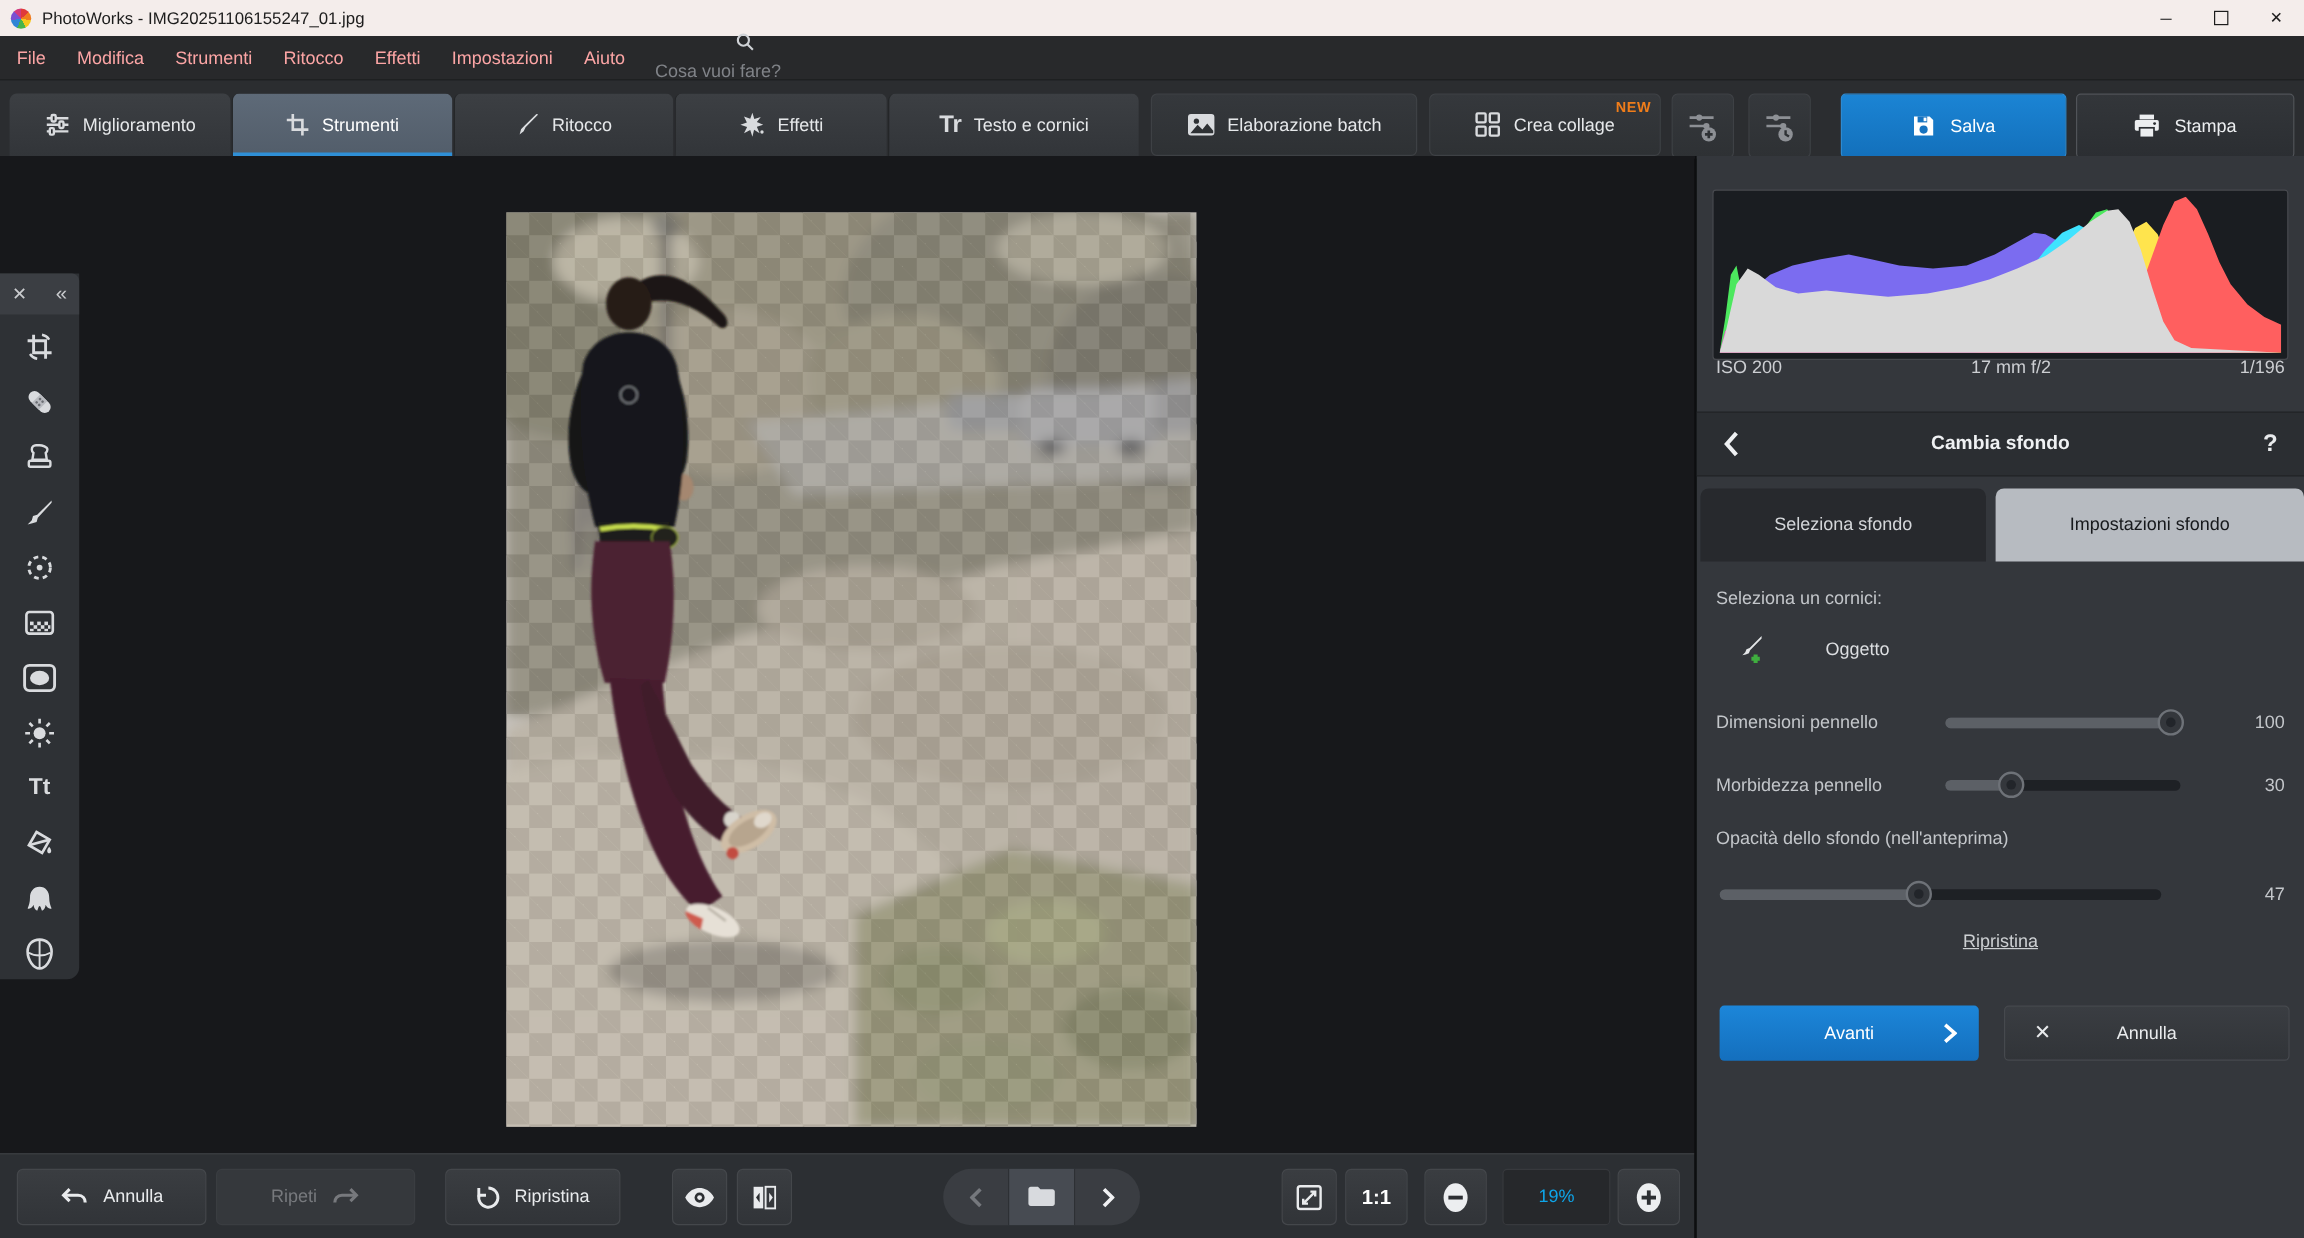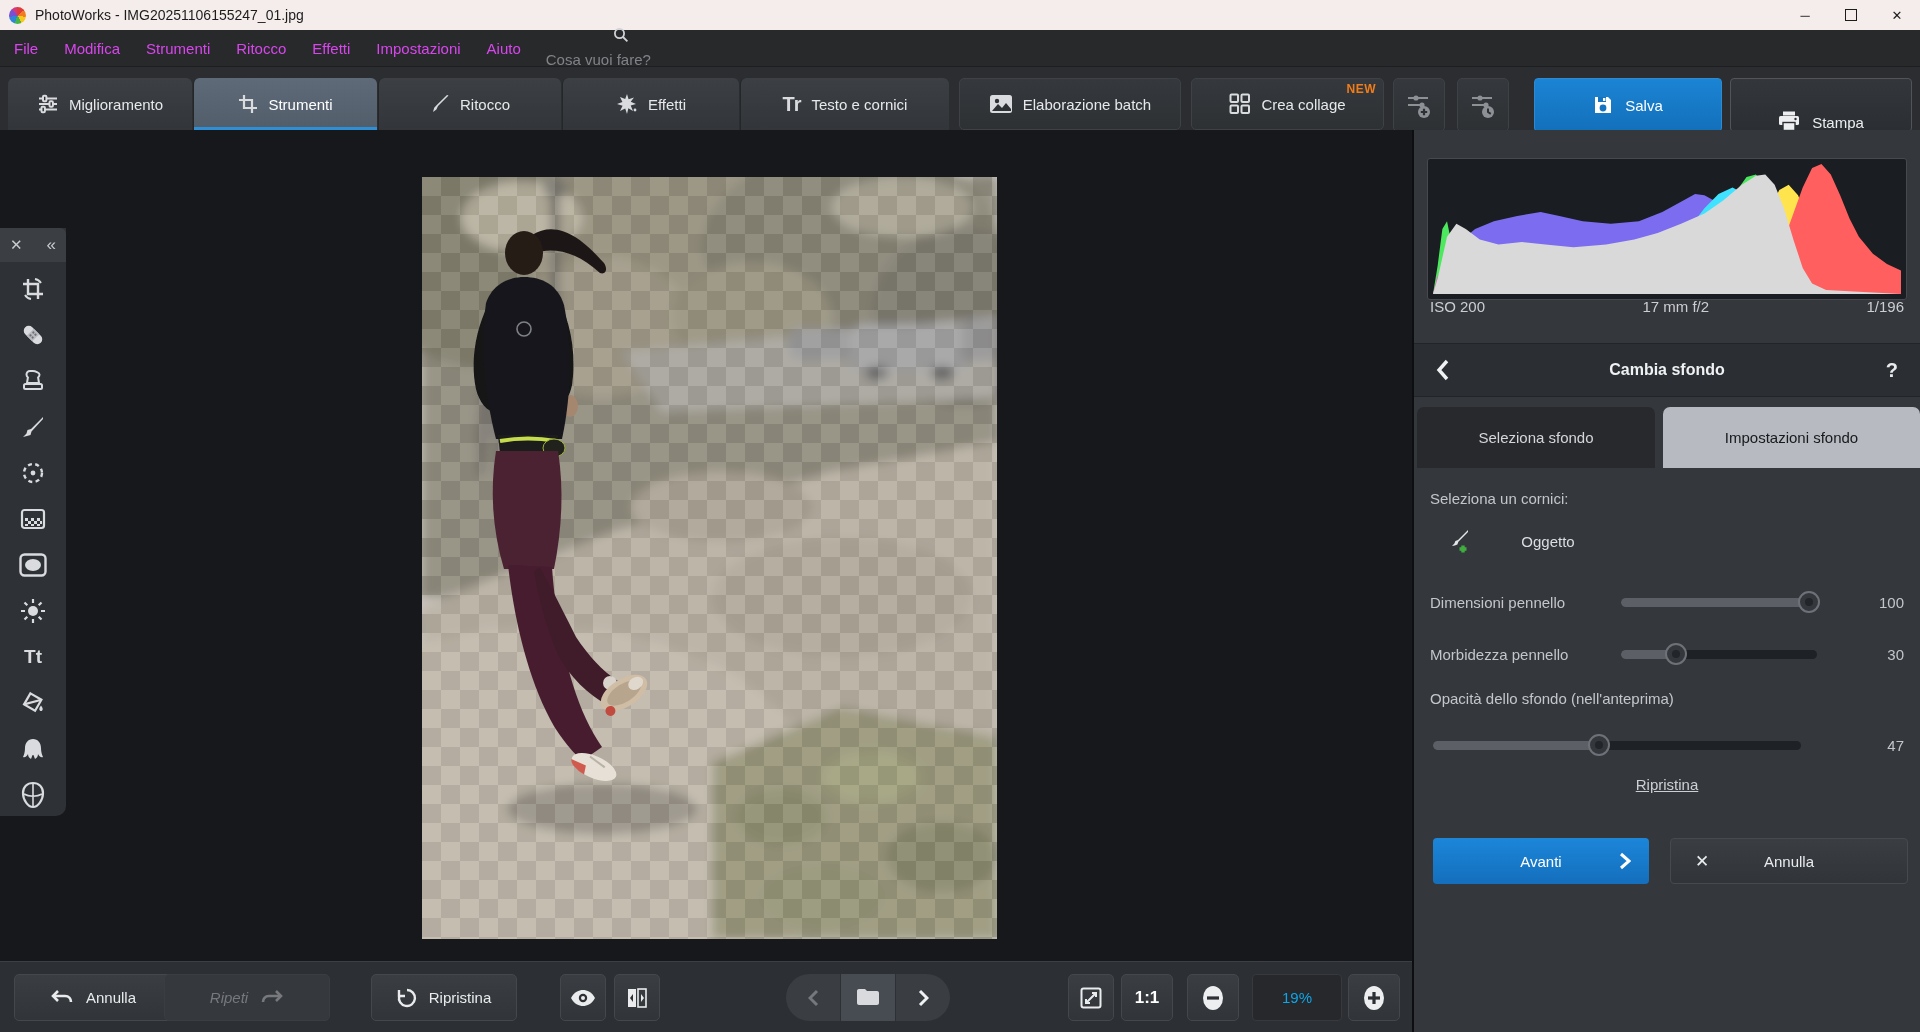--- a/index.html
+++ b/index.html
@@ -14,42 +14,42 @@
   .logo{width:17px;height:17px;border-radius:50%;margin:0 9px 0 9px;
         background:conic-gradient(#e03a3a 0 14%,#f07c1f 14% 28%,#f4c81d 28% 42%,#47b44a 42% 56%,#2f86d6 56% 72%,#7a4fd1 72% 88%,#d13a7e 88% 100%);}
   .title-text{font-size:14px;color:#1c1c1c;}
   .win-controls{margin-left:auto;display:flex;height:30px;}
   .win-btn{width:46px;height:30px;display:flex;align-items:center;justify-content:center;color:#1c1c1c;font-size:13px;}
   .max-box{width:10px;height:10px;border:1.2px solid #1c1c1c;display:inline-block;}
 
   
   .menubar{position:absolute;left:0;top:30px;width:1920px;height:36px;background:#28292b;display:flex;align-items:center;
            border-bottom:1px solid #1d1e20;}
-  .menu-item{padding:0 13px;color:#d946ef;cursor:default;}
+  .menu-item{padding:0 13px;color:#fca5a5;cursor:default;}
   .menu-item:first-child{padding-left:14px;}
   .menu-search{display:flex;align-items:center;margin-left:10px;gap:7px;flex-direction:column;}
   .menu-search input{background:transparent;border:none;outline:none;color:#bfc2c6;font-size:15px;width:150px;font-family:inherit;}
   .menu-search input::placeholder{color:#808388;}
 
   
   .toolbar{position:absolute;left:0;top:67px;width:1920px;height:63px;background:#2b2d30;border-bottom:1px solid #1a1b1d;}
   .tab{position:absolute;top:11px;height:52px;display:flex;align-items:center;justify-content:center;gap:10px;
        background:linear-gradient(#3c3f43,#323539);border-radius:6px 6px 0 0;color:#e6e8ea;box-sizing:border-box;}
   .tab.joined{border-left:1px solid #242628;}
   .tab.first{border-left:none;}
   .tab.active{background:linear-gradient(#5e6a78,#525d6a);box-shadow:inset 0 -3px 0 #2f8fd6;color:#fff;}
   .tab.standalone{border-radius:5px;border:1px solid #3e4145;background:linear-gradient(#35383c,#2e3134);}
   .badge{position:absolute;top:3px;right:7px;color:#f07d1a;font-size:12px;font-weight:bold;letter-spacing:.5px;}
   .sq-btn{position:absolute;top:11px;width:50px;height:52px;border-radius:5px;border:1px solid #3e4145;
           background:linear-gradient(#35383c,#2e3134);display:flex;align-items:center;justify-content:center;color:#8d9095;}
   .save-btn{position:absolute;top:11px;left:1534px;width:186px;height:52px;border-radius:4px;
             background:linear-gradient(#1b84d4,#1370bb);border:1px solid #2d8ad1;display:flex;align-items:center;
             justify-content:center;gap:12px;color:#fff;}
   .print-btn{position:absolute;top:11px;left:1730px;width:180px;height:52px;border-radius:4px;
-             background:linear-gradient(#33363a,#2b2e32);border:1px solid #515459;display:flex;align-items:flex-end;
+             background:linear-gradient(#33363a,#2b2e32);border:1px solid #515459;display:flex;align-items:center;
              justify-content:center;gap:12px;color:#eceef0;}
 
   
   .canvas{position:absolute;left:0;top:130px;width:1412px;height:902px;background:#17181b;}
   .panel-divider{position:absolute;left:1412px;top:130px;width:2px;height:902px;background:#0d0e10;}
 
   
   .photo{position:absolute;left:422px;top:47px;width:575px;height:762px;}
   .checker{position:absolute;inset:0;
      background-image:linear-gradient(45deg,#a6a29d 25%,transparent 25%,transparent 75%,#a6a29d 75%),
@@ -441,21 +441,21 @@
     </div>
 
     <div class="bottombar">
       <div class="bb-btn" style="left:14px;width:158px;">
         <svg width="24" height="18" viewBox="0 0 24 18">
             <path d="M8 2 3 7l5 5" fill="none" stroke="#e9ebed" stroke-width="2.6"></path>
             <path d="M3 7h12c4 0 6 3 6 6" fill="none" stroke="#e9ebed" stroke-width="2.6"></path>
           </svg>
         <span>Annulla</span>
       </div>
-      <div class="bb-btn disabled" style="left:164px;width:166px;font-style:italic;">
+      <div class="bb-btn disabled" style="left:180px;width:166px;">
         <span>Ripeti</span>
         <svg width="24" height="18" viewBox="0 0 24 18">
             <path d="M16 2l5 5-5 5" fill="none" stroke="#77797d" stroke-width="2.6"></path>
             <path d="M21 7H9c-4 0-6 3-6 6" fill="none" stroke="#77797d" stroke-width="2.6"></path>
           </svg>
       </div>
       <div class="bb-btn" style="left:371px;width:146px;">
         <svg width="20" height="20" viewBox="0 0 20 20">
             <path d="M10 2a8 8 0 1 1-7.8 6" fill="none" stroke="#e9ebed" stroke-width="2.4"></path>
             <path d="M2 2v6h6" fill="none" stroke="#e9ebed" stroke-width="2.4"></path>

